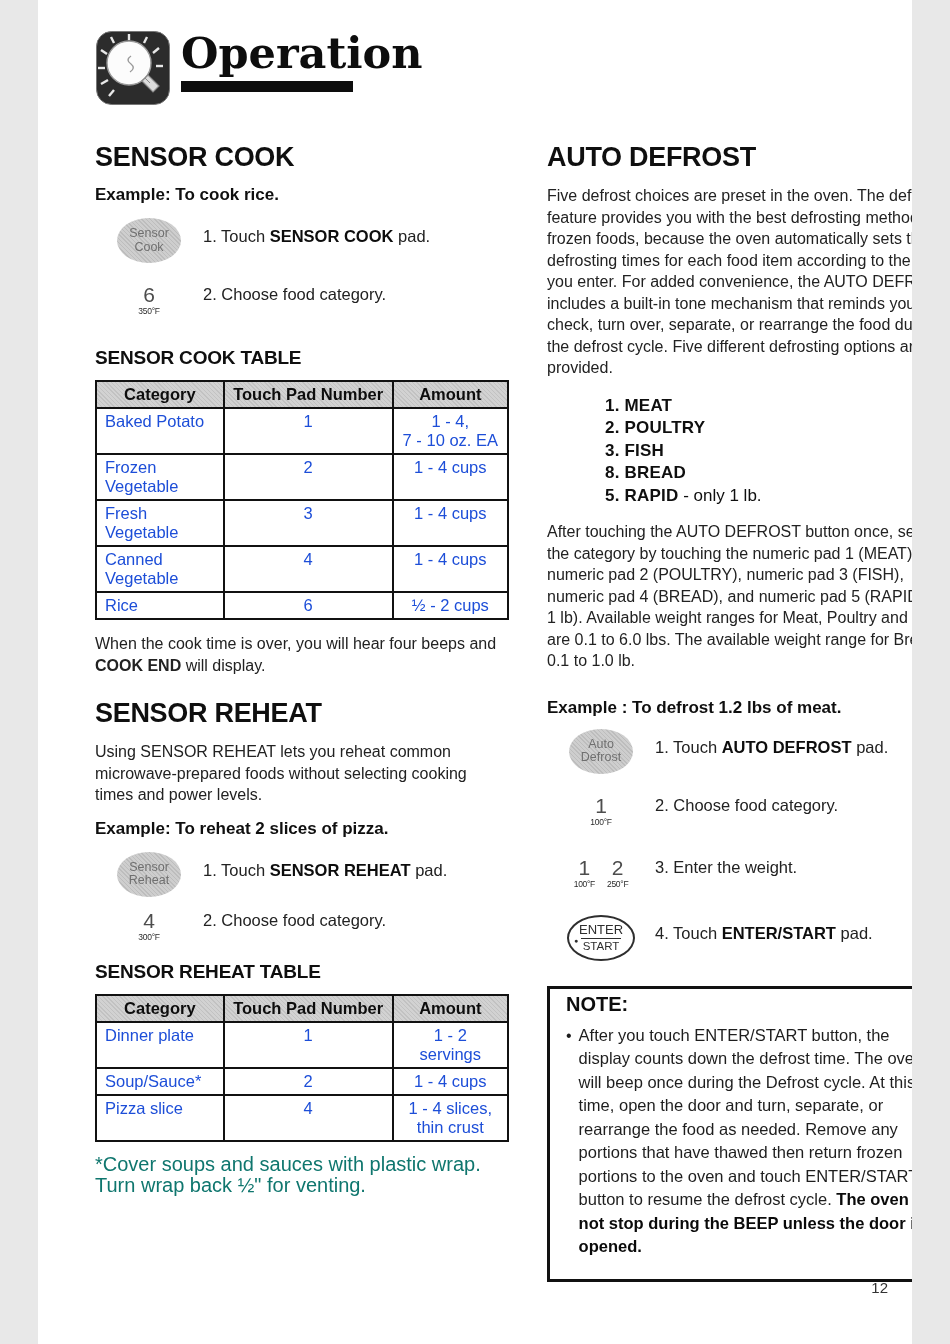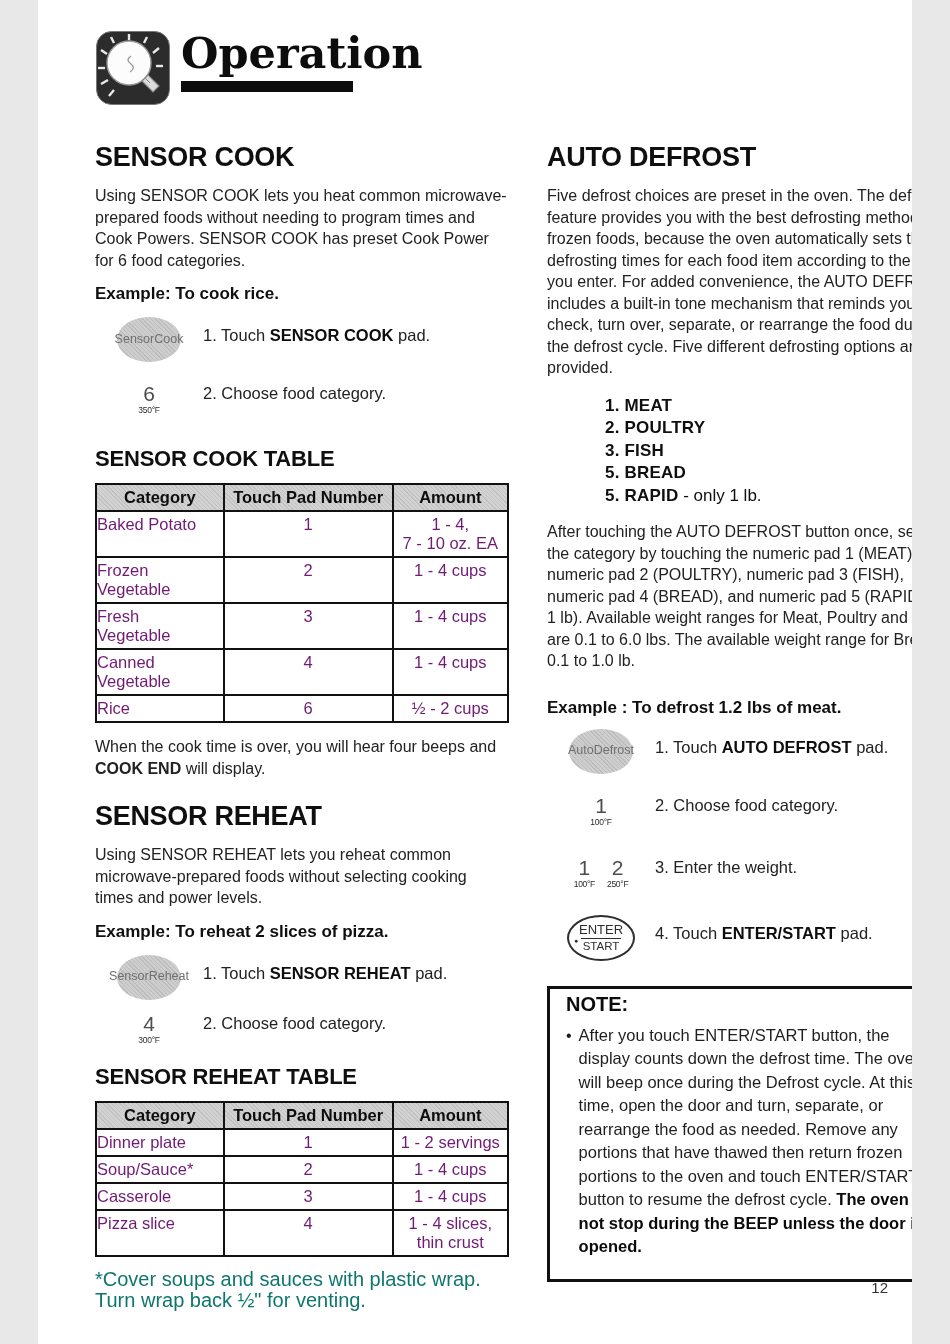--- a/index.html
+++ b/index.html
@@ -31,37 +31,37 @@
   
   .content { position: absolute; top: 142px; left: 57px; display: flex; gap: 38px; }
   .col { width: 414px; }
   .col-right { width: 416px; }
 
   h1.section-title {
     font-size: 27px; font-weight: bold; letter-spacing: -0.3px;
     margin: 0 0 12px 0; color: #0f0f0f;
   }
   h2.table-title {
-    font-size: 22px; font-weight: bold; letter-spacing: -0.2px;
+    font-size: 19px; font-weight: bold; letter-spacing: -0.2px;
     margin: 20px 0 11px 0; color: #0f0f0f;
   }
   p.body { font-size: 16px; line-height: 21.5px; margin: 0 0 13px 0; color: #222; }
   p.example { font-size: 17px; font-weight: bold; margin: 2px 0 12px 0; color: #0f0f0f; }
 
   
   .step-row { display: flex; align-items: flex-start; margin-bottom: 14px; min-height: 48px; }
   .pad-col { width: 108px; flex: 0 0 auto; display: flex; justify-content: center; align-items: flex-start; padding-top: 1px; gap: 12px; }
   .step-text { font-size: 16.5px; padding-top: 10px; color: #222; }
   .step-text b { color: #0d0d0d; }
 
   .oval-pad {
     width: 64px; height: 45px; border-radius: 50%;
     background: #c7c7c7;
     background-image: repeating-linear-gradient(45deg, #bdbdbd 0 1px, #cecece 1px 3px);
-    display: flex; flex-direction: row; justify-content: center; align-items: center;
+    display: flex; flex-direction: column; justify-content: center; align-items: center;
     font-size: 12.5px; line-height: 1.08; color: #6f6f6f; text-align: center;
   }
   .num-pad { text-align: center; line-height: 1; padding-top: 4px; }
   .num-pad .num { font-size: 21px; color: #4d4d4d; }
   .num-pad .temp { font-size: 8.5px; color: #2b2b2b; margin-top: 2px; letter-spacing: -0.3px; text-align: right; }
 
   .enter-pad {
     position: relative;
     width: 68px; height: 46px; border-radius: 50%;
     border: 2px solid #2e2e2e; background: #fff;
@@ -69,22 +69,22 @@
     color: #2e2e2e;
   }
   .enter-pad .ep-top { font-size: 13px; line-height: 1.1; }
   .enter-pad .ep-line { width: 40px; border-top: 1.5px solid #2e2e2e; margin: 1px 0; }
   .enter-pad .ep-bottom { font-size: 11.5px; line-height: 1.1; }
   .enter-pad .ep-dot { position: absolute; left: 5px; top: 20px; font-size: 7px; }
 
   
   table.manual { border-collapse: collapse; width: 100%; table-layout: fixed; }
   table.manual th, table.manual td {
-    border: 2.5px solid #111; padding: 3px 0;
-    font-size: 16.5px; color: #701a75; vertical-align: top;
+    border: 2.5px solid #111; padding: 3px 8px;
+    font-size: 16.5px; color: #1d4ed8; vertical-align: top;
   }
   table.manual th {
     background: #cbcbcb;
     background-image: repeating-linear-gradient(45deg, #c2c2c2 0 1px, #d2d2d2 1px 3px);
     font-weight: bold; color: #0d0d0d; text-align: center; padding: 3px 4px;
   }
   table.manual td.c { text-align: center; }
   .prewrap { white-space: pre-line; }
   .cook-table col.c1 { width: 31%; } .cook-table col.c2 { width: 41%; } .cook-table col.c3 { width: 28%; }
   td.tall { height: 46px; }
@@ -134,21 +134,20 @@
       <div class="doc-title">Operation</div>
       <div class="title-underline"></div>
     </div>
   </div>
 
   <div class="content">
 
     <div class="col">
 
       <h1 class="section-title">SENSOR COOK</h1>
-      <p class="body">Using SENSOR COOK lets you heat common microwave-prepared foods without needing to program times and Cook Powers. SENSOR COOK has preset Cook Power for 6 food categories.</p>
       <p class="example">Example: To cook rice.</p>
 
       <div class="step-row">
         <div class="pad-col">
           <div class="oval-pad">
             <span>Sensor</span>
             <span>Cook</span>
           </div>
         </div>
         <div class="step-text"><span>1. Touch </span><b>SENSOR COOK</b><span> pad.</span></div>
@@ -252,45 +251,40 @@
           <td class="short">Dinner plate</td>
           <td class="c">1</td>
           <td class="c">1 - 2 servings</td>
         </tr>
         <tr>
           <td class="short">Soup/Sauce*</td>
           <td class="c">2</td>
           <td class="c">1 - 4 cups</td>
         </tr>
         <tr>
-          <td class="short">Casserole</td>
-          <td class="c">3</td>
-          <td class="c">1 - 4 cups</td>
-        </tr>
-        <tr>
           <td>Pizza slice</td>
           <td class="c">4</td>
           <td class="c prewrap">1 - 4 slices,
 thin crust</td>
         </tr>
       </tbody>
         </table>
       <p class="footnote">*Cover soups and sauces with plastic wrap. Turn wrap back ½" for venting.</p>
     </div>
 
     <div class="col-right">
 
       <h1 class="section-title">AUTO DEFROST</h1>
       <p class="body" style="margin-bottom:16px;">Five defrost choices are preset in the oven. The defrost feature provides you with the best defrosting method for frozen foods, because the oven automatically sets the defrosting times for each food item according to the weight you enter. For added convenience, the AUTO DEFROST includes a built-in tone mechanism that reminds you to check, turn over, separate, or rearrange the food during the defrost cycle. Five different defrosting options are provided.</p>
 
       <div class="options">
         <div class="option"><b>1. MEAT</b><span></span></div>
         <div class="option"><b>2. POULTRY</b><span></span></div>
         <div class="option"><b>3. FISH</b><span></span></div>
-        <div class="option"><b>5. BREAD</b><span></span></div>
+        <div class="option"><b>8. BREAD</b><span></span></div>
         <div class="option"><b>5. RAPID</b><span> - only 1 lb.</span></div>
       </div>
 
       <p class="body" style="margin-bottom:26px;">After touching the AUTO DEFROST button once, select the category by touching the numeric pad 1 (MEAT), numeric pad 2 (POULTRY), numeric pad 3 (FISH), numeric pad 4 (BREAD), and numeric pad 5 (RAPID - only 1 lb). Available weight ranges for Meat, Poultry and Fish are 0.1 to 6.0 lbs. The available weight range for Bread is 0.1 to 1.0 lb.</p>
 
       <p class="example" style="margin-bottom:10px;">Example : To defrost 1.2 lbs of meat.</p>
 
       <div class="step-row">
         <div class="pad-col">
           <div class="oval-pad">

